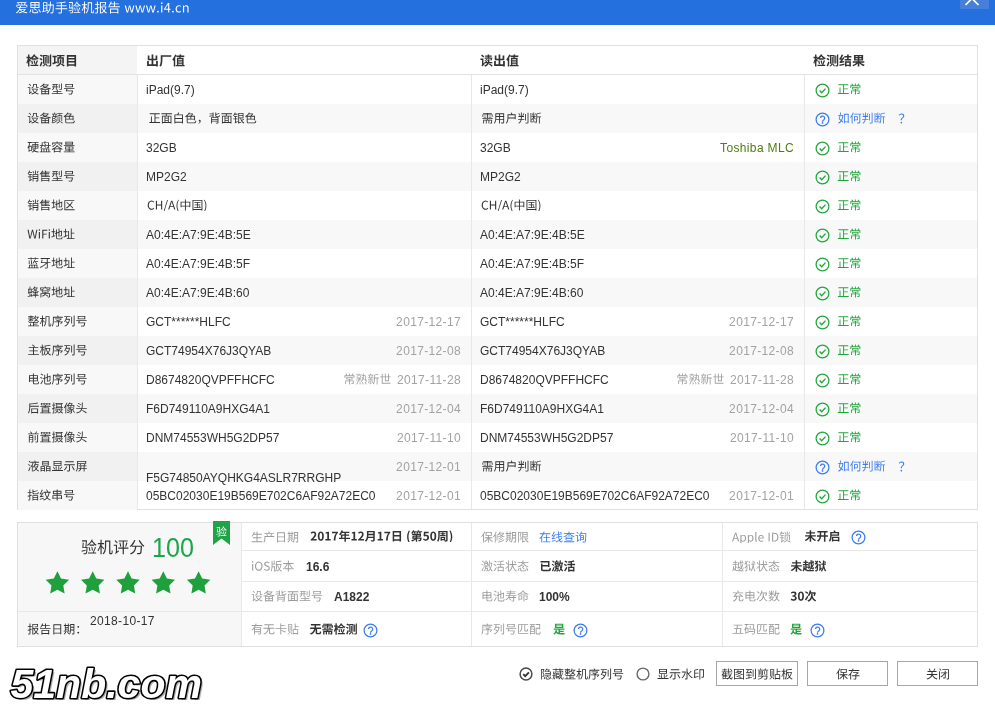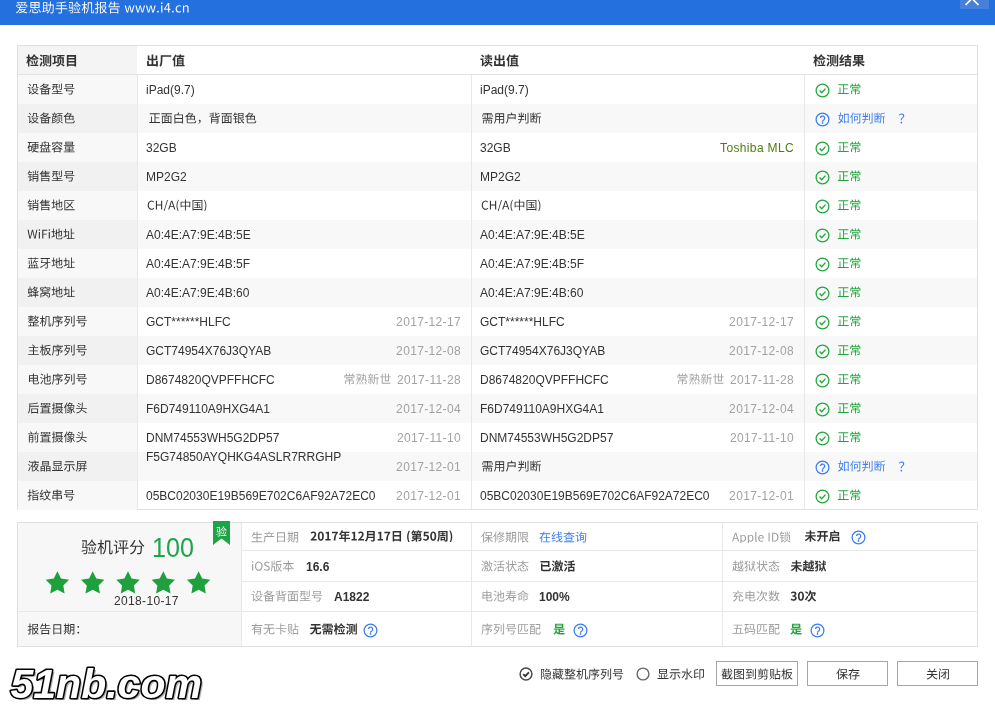--- a/index.html
+++ b/index.html
@@ -227,21 +227,21 @@
 <span class="tx" style="left:146px;top:141.2px;">32GB</span>
 <span class="tx" style="left:146px;top:170.2px;">MP2G2</span>
 <span class="tx" style="left:146px;top:228.2px;">A0:4E:A7:9E:4B:5E</span>
 <span class="tx" style="left:146px;top:257.2px;">A0:4E:A7:9E:4B:5F</span>
 <span class="tx" style="left:146px;top:286.2px;">A0:4E:A7:9E:4B:60</span>
 <span class="tx" style="left:146px;top:315.2px;">GCT******HLFC</span>
 <span class="tx" style="left:146px;top:344.2px;">GCT74954X76J3QYAB</span>
 <span class="tx" style="left:146px;top:373.2px;">D8674820QVPFFHCFC</span>
 <span class="tx" style="left:146px;top:402.2px;">F6D749110A9HXG4A1</span>
 <span class="tx" style="left:146px;top:431.2px;">DNM74553WH5G2DP57</span>
-<span class="tx" style="left:146px;top:450px;">F5G74850AYQHKG4ASLR7RRGHP</span>
+<span class="tx" style="left:146px;top:471px;">F5G74850AYQHKG4ASLR7RRGHP</span>
 <span class="tx" style="left:146px;top:489.2px;">05BC02030E19B569E702C6AF92A72EC0</span>
 <span class="tx" style="left:480px;top:83.2px;">iPad(9.7)</span>
 <span class="tx" style="left:480px;top:141.2px;">32GB</span>
 <span class="tx" style="left:480px;top:170.2px;">MP2G2</span>
 <span class="tx" style="left:480px;top:228.2px;">A0:4E:A7:9E:4B:5E</span>
 <span class="tx" style="left:480px;top:257.2px;">A0:4E:A7:9E:4B:5F</span>
 <span class="tx" style="left:480px;top:286.2px;">A0:4E:A7:9E:4B:60</span>
 <span class="tx" style="left:480px;top:315.2px;">GCT******HLFC</span>
 <span class="tx" style="left:480px;top:344.2px;">GCT74954X76J3QYAB</span>
 <span class="tx" style="left:480px;top:373.2px;">D8674820QVPFFHCFC</span>
@@ -533,21 +533,21 @@
   </svg>
 <svg style="position:absolute;left:26.0px;top:622.8px;" width="62.50" height="12" viewBox="0 0 5000 1000">
     <g fill="#333333" transform="translate(0,880) scale(1,-1)">
       <use href="#g6" x="0"></use>
       <use href="#g7" x="1000"></use>
       <use href="#g94" x="2000"></use>
       <use href="#g95" x="3000"></use>
       <use href="#g96" x="4000"></use>
     </g>
   </svg>
-<span class="tx dt" style="left:90px;top:594px;margin-left:24px;">2018-10-17</span>
+<span class="tx dt" style="left:90px;top:614px;">2018-10-17</span>
 <svg style="position:absolute;left:251.0px;top:530.5px;" width="48.00" height="12" viewBox="0 0 4000 1000">
     <g fill="#9b9b9b" transform="translate(0,880) scale(1,-1)">
       <use href="#g97" x="0"></use>
       <use href="#g98" x="1000"></use>
       <use href="#g94" x="2000"></use>
       <use href="#g95" x="3000"></use>
     </g>
   </svg>
 <svg style="position:absolute;left:309.0px;top:530.4px;" width="145.50" height="12" viewBox="0 0 11926 1000">
     <g fill="#333333" transform="translate(0,880) scale(1,-1)">

